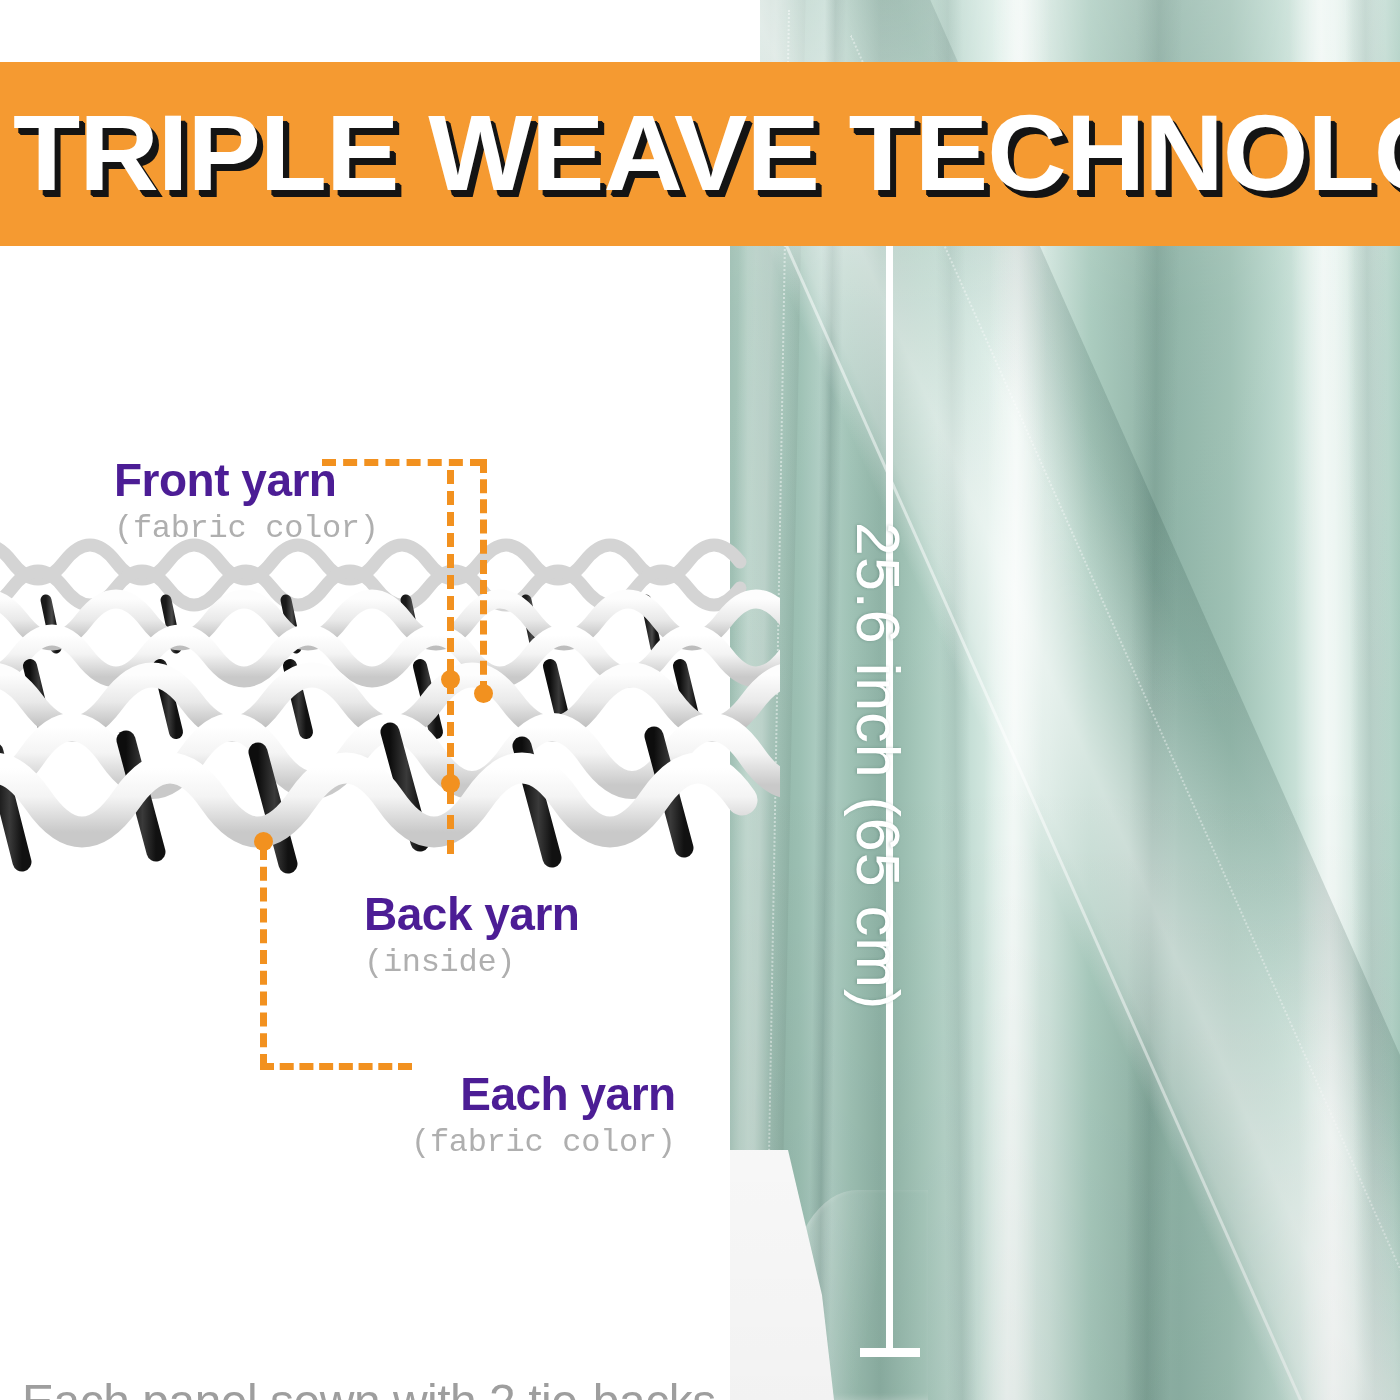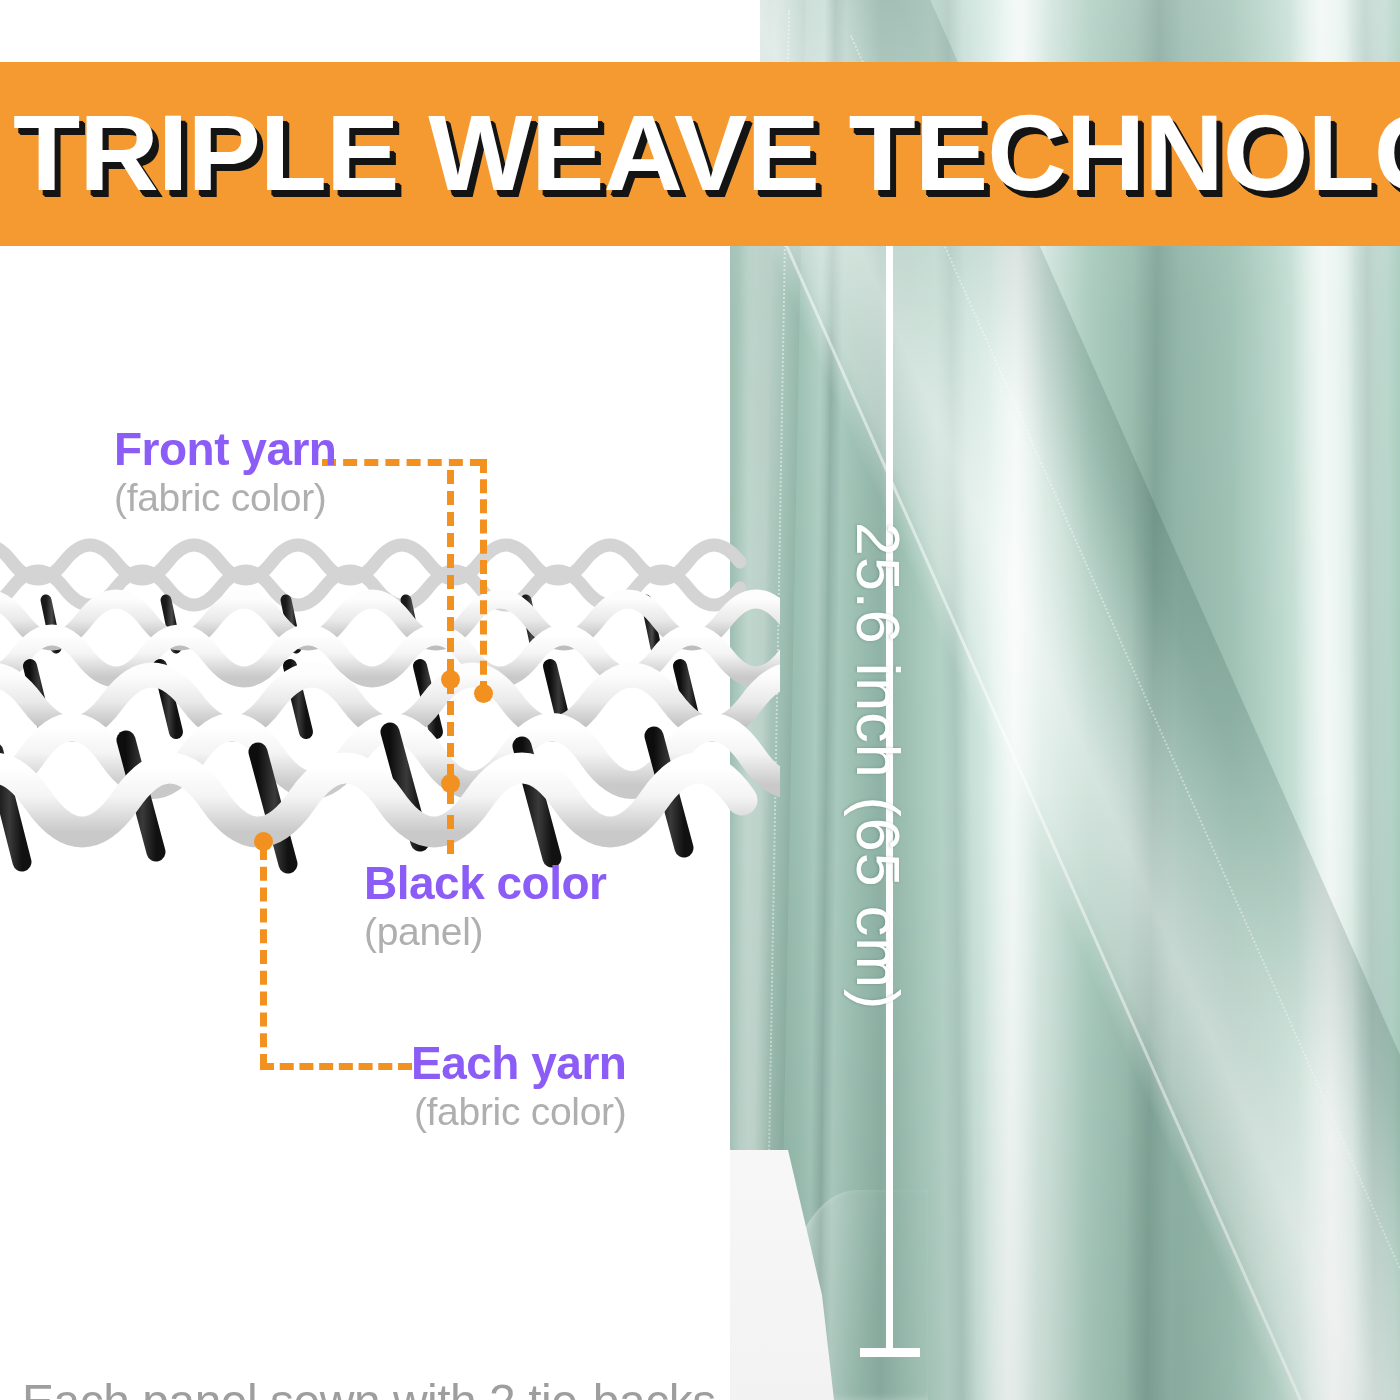--- a/index.html
+++ b/index.html
@@ -245,32 +245,33 @@
     height: 420px;
   }
 
   
   .callout {
     position: absolute;
     white-space: nowrap;
   }
   .callout .title {
     display: block;
-    color: #8b5cf6;
+    color: #4c1d95;
     font-family: "Liberation Sans Narrow", "Liberation Sans", sans-serif;
     font-size: 46px;
     font-weight: 700;
     letter-spacing: -0.5px;
     line-height: 50px;
+    margin-top: 31px;
   }
   .callout .sub {
     display: block;
     color: #AFAFAF;
-    font-family: Liberation Sans, sans-serif;
-    font-size: 39px;
+    font-family: Liberation Mono, monospace;
+    font-size: 32px;
     font-weight: 400;
     line-height: 48px;
     letter-spacing: -0.3px;
   }
   .callout.right-al { text-align: right; }
 
   #co-front { left: 114px; top: 424px; }
   #co-black { left: 364px; top: 858px; }
   #co-back  { left: 411px; top: 1038px; }
 
@@ -448,22 +449,22 @@
   <div class="dot" id="dot-back"></div>
   <div class="lead-v" id="lead-back-v"></div>
   <div class="lead-h" id="lead-back-h"></div>
 
   <div class="callout" id="co-front">
     <span class="title">Front yarn</span>
     <span class="sub">(fabric color)</span>
   </div>
 
   <div class="callout" id="co-black">
-    <span class="title">Black color</span>
-    <span class="sub">(panel)</span>
+    <span class="title">Back yarn</span>
+    <span class="sub">(inside)</span>
   </div>
 
   <div class="callout right-al" id="co-back">
     <span class="title">Each yarn</span>
     <span class="sub">(fabric color)</span>
   </div>
 
   <div class="notes">
     <span>Each panel sewn with 2 tie-backs</span>
     

